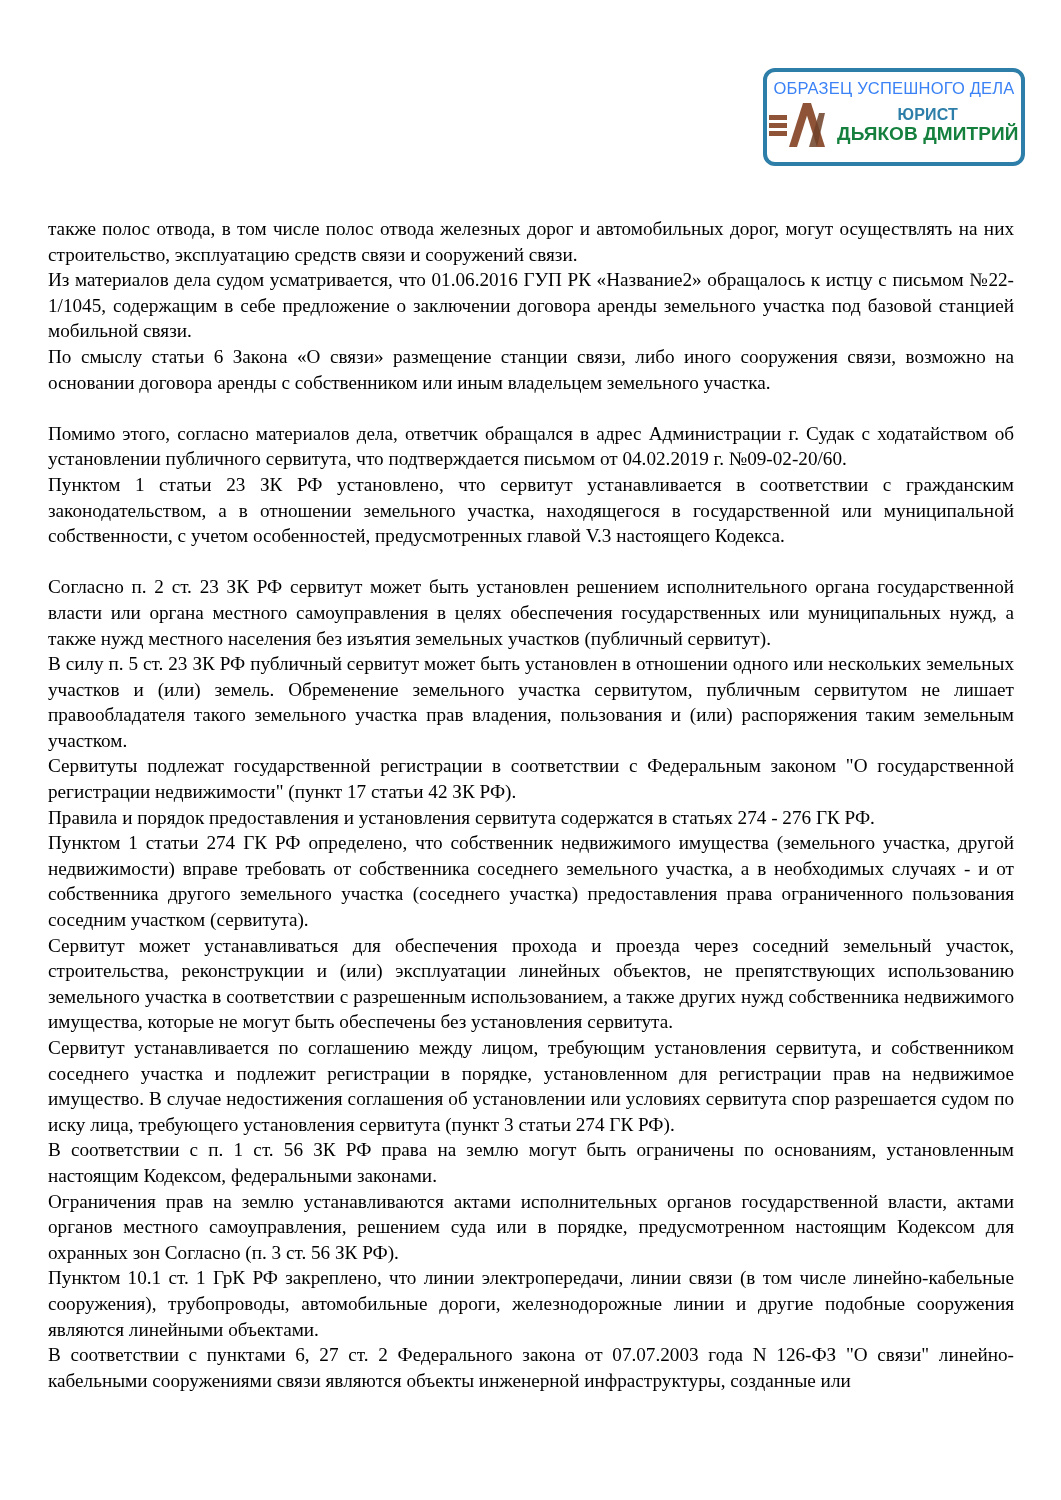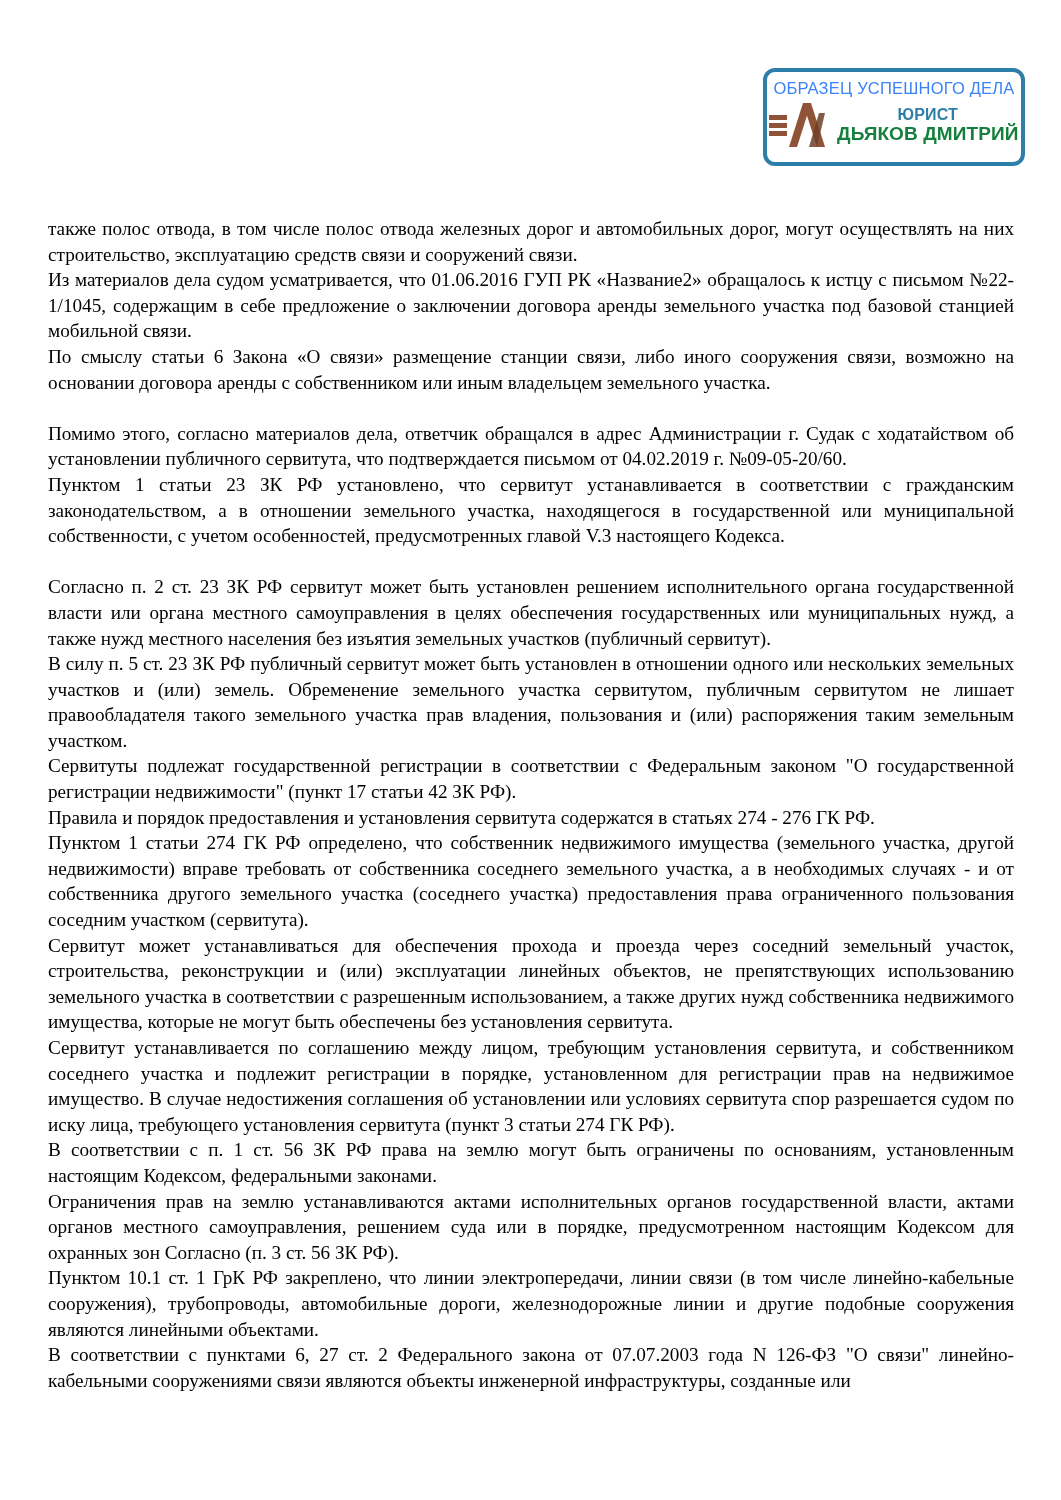--- a/index.html
+++ b/index.html
@@ -143,21 +143,21 @@
   </div>
 
   <div class="doc-body">
 
     <p class="para last-line-left">также полос отвода, в том числе полос отвода железных дорог и автомобильных дорог, могут осуществлять на них строительство, эксплуатацию средств связи и сооружений связи.</p>
     <p class="para last-line-left">Из материалов дела судом усматривается, что 01.06.2016 ГУП РК «Название2» обращалось к истцу с письмом №22-1/1045, содержащим в себе предложение о заключении договора аренды земельного участка под базовой станцией мобильной связи.</p>
     <p class="para last-line-left">По смыслу статьи 6 Закона «О связи» размещение станции связи, либо иного сооружения связи, возможно на основании договора аренды с собственником или иным владельцем земельного участка.</p>
 
     <div class="spacer"></div>
 
-    <p class="para last-line-left">Помимо этого, согласно материалов дела, ответчик обращался в адрес Администрации г. Судак с ходатайством об установлении публичного сервитута, что подтверждается письмом от 04.02.2019 г. №09-05-20/60.</p>
+    <p class="para last-line-left">Помимо этого, согласно материалов дела, ответчик обращался в адрес Администрации г. Судак с ходатайством об установлении публичного сервитута, что подтверждается письмом от 04.02.2019 г. №09-02-20/60.</p>
     <p class="para last-line-left">Пунктом 1 статьи 23 ЗК РФ установлено, что сервитут устанавливается в соответствии с гражданским законодательством, а в отношении земельного участка, находящегося в государственной или муниципальной собственности, с учетом особенностей, предусмотренных главой V.3 настоящего Кодекса.</p>
 
     <div class="spacer"></div>
 
     <p class="para last-line-left">Согласно п. 2 ст. 23 ЗК РФ сервитут может быть установлен решением исполнительного органа государственной власти или органа местного самоуправления в целях обеспечения государственных или муниципальных нужд, а также нужд местного населения без изъятия земельных участков (публичный сервитут).</p>
     <p class="para last-line-left">В силу п. 5 ст. 23 ЗК РФ публичный сервитут может быть установлен в отношении одного или нескольких земельных участков и (или) земель. Обременение земельного участка сервитутом, публичным сервитутом не лишает правообладателя такого земельного участка прав владения, пользования и (или) распоряжения таким земельным участком.</p>
     <p class="para last-line-left">Сервитуты подлежат государственной регистрации в соответствии с Федеральным законом "О государственной регистрации недвижимости" (пункт 17 статьи 42 ЗК РФ).</p>
     <p class="para last-line-left">Правила и порядок предоставления и установления сервитута содержатся в статьях 274 - 276 ГК РФ.</p>
     <p class="para last-line-left">Пунктом 1 статьи 274 ГК РФ определено, что собственник недвижимого имущества (земельного участка, другой недвижимости) вправе требовать от собственника соседнего земельного участка, а в необходимых случаях - и от собственника другого земельного участка (соседнего участка) предоставления права ограниченного пользования соседним участком (сервитута).</p>
     <p class="para last-line-left">Сервитут может устанавливаться для обеспечения прохода и проезда через соседний земельный участок, строительства, реконструкции и (или) эксплуатации линейных объектов, не препятствующих использованию земельного участка в соответствии с разрешенным использованием, а также других нужд собственника недвижимого имущества, которые не могут быть обеспечены без установления сервитута.</p>

